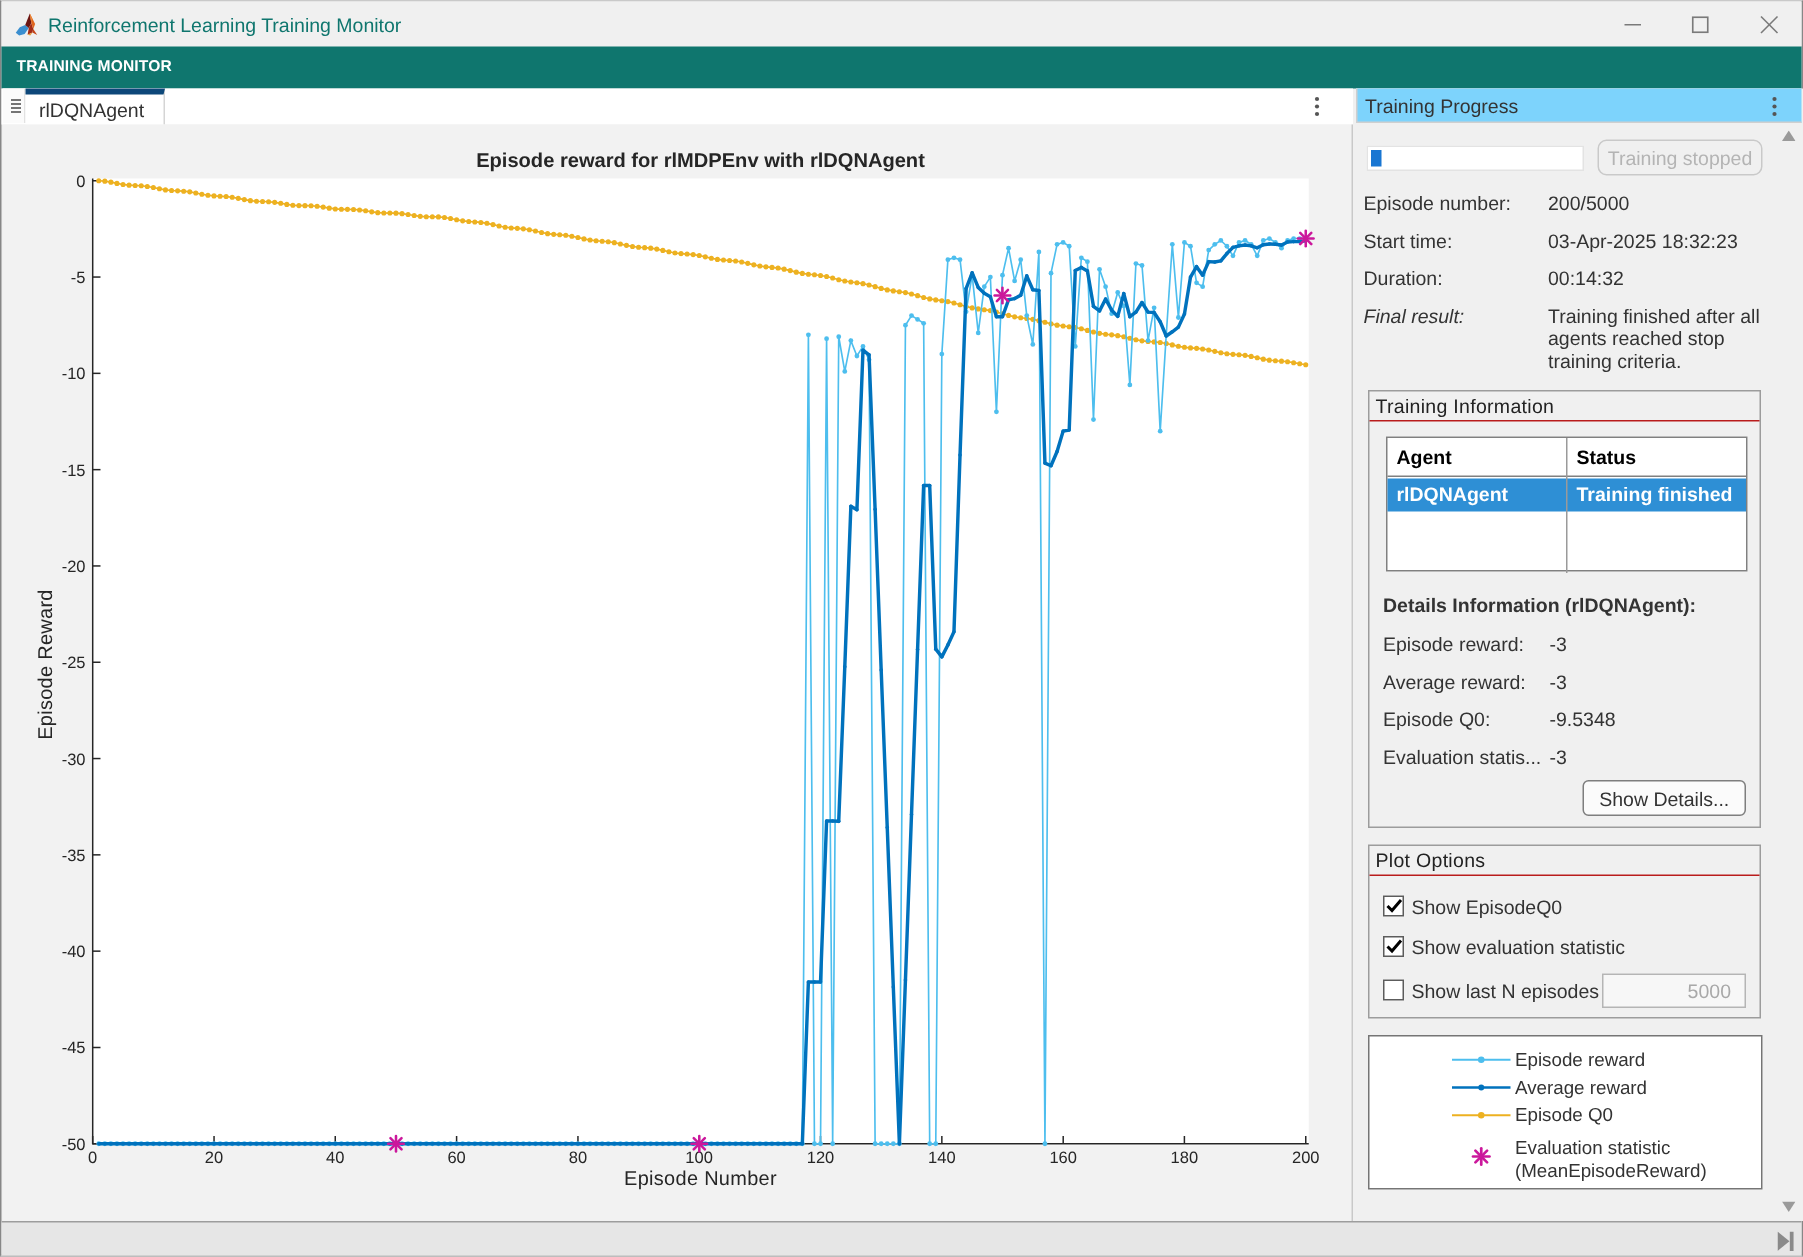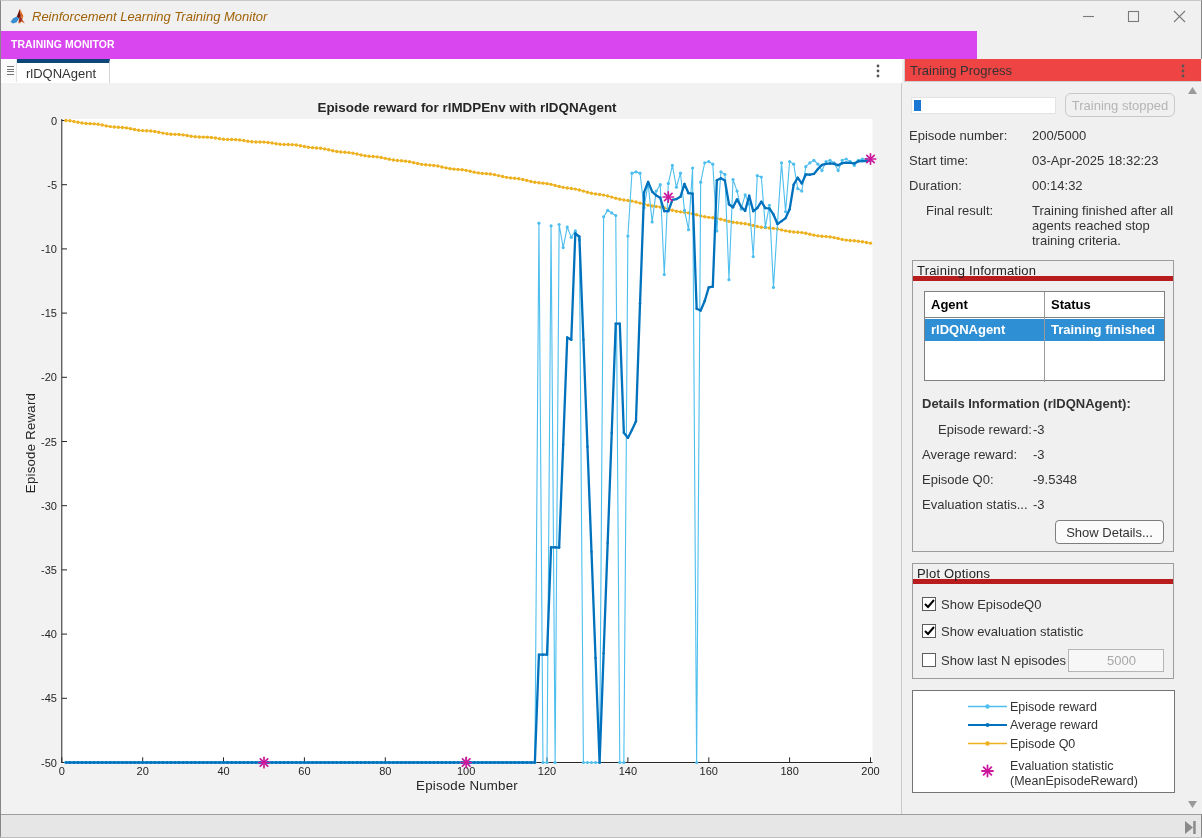--- a/index.html
+++ b/index.html
@@ -1,34 +1,34 @@
 <!DOCTYPE html>
 <html><head><meta charset="utf-8"><title>Reinforcement Learning Training Monitor</title>
 <style>
 * { margin:0; padding:0; box-sizing:border-box; }
 html,body { width:1202px; height:838px; overflow:hidden; }
 body { font-family:"Liberation Sans", sans-serif; position:relative; background:#f0f0f0; }
 #win { position:absolute; left:0; top:0; width:1202px; height:838px; border-left:1px solid #878787; border-right:1px solid #878787; border-top:1px solid #c9c9c9; border-bottom:2px solid #bdbdbd; background:#f0f0f0; }
 .abs { position:absolute; }
 #titlebar { position:absolute; left:0; top:0; width:1200px; height:30px; background:#f0f0f0; }
-#titletext { position:absolute; left:31px; top:8px; font-size:13px; color:#a16207;font-style:italic; }
-#ribbon { position:absolute; left:0; top:30px; width:976px; height:28px; background:#d946ef; }
+#titletext { position:absolute; left:31px; top:8px; font-size:13px; color:#0f766e; }
+#ribbon { position:absolute; left:0; top:30px; width:1200px; height:28px; background:#0f766e; }
 #ribbon span { position:absolute; left:10px; top:8px; font-size:10.4px; font-weight:bold; color:#fff; letter-spacing:0.1px; }
 #tabrow { position:absolute; left:0; top:58px; width:901px; height:24px; background:#ffffff; }
 #hamb { position:absolute; left:1px; top:0; width:15px; height:23px; background:#fbfbfb; border-right:1px solid #e2e2e2; }
 #tab { position:absolute; left:16px; top:0; width:93px; height:24px; background:#ffffff; border-top:4px solid #0d4779; border-right:1px solid #d5d5d5; }
 #tab span { position:absolute; left:9px; top:3px; font-size:13px; color:#333; }
 #doc { position:absolute; left:1px; top:82px; width:900px; height:731px; background:#f2f2f2; border-right:1px solid #c9c9c9; }
 #panel { position:absolute; left:903px; top:58px; width:298px; height:755px; background:#f0f0f0; }
-#phead { position:absolute; left:0; top:0; width:297px; height:23px; background:#ef4444; border-bottom:1px solid #cfcfcf; border-left:1px solid #cfcfcf; }
+#phead { position:absolute; left:0; top:0; width:297px; height:23px; background:#7dd3fc; border-bottom:1px solid #cfcfcf; border-left:1px solid #cfcfcf; }
 #phead span { position:absolute; left:5px; top:4px; font-size:13px; color:#333; }
 #statusbar { position:absolute; left:0; top:813px; width:1200px; height:23px; background:#e6e6e6; border-top:1px solid #9d9d9d; }
 .lbl { position:absolute; font-size:13px; color:#333; }
 .grp { position:absolute; left:8px; width:262px; border:1px solid #9c9c9c; }
-.grptitle { height:20px; border-bottom:5px solid #b91c1c; font-size:13px; font-weight:normal; color:#222; padding:2px 0 0 4px; letter-spacing:0.2px; }
+.grptitle { height:20px; border-bottom:1px solid #b91c1c; font-size:13px; font-weight:normal; color:#222; padding:2px 0 0 4px; letter-spacing:0.2px; }
 .cb { position:absolute; width:14px; height:14px; background:#fff; border:1px solid #5c5c5c; }
 </style></head>
 <body>
 <div id="win">
  <div id="titlebar">
   <svg class="abs" style="left:9px;top:7px" width="17" height="16" viewBox="0 0 17 16">
     <polygon points="0.5,13.8 3.2,10.2 6.8,8.6 9.2,10.6 6.4,14.6 2.8,15.6" fill="#3a8ecf"></polygon>
     <polygon points="6.8,8.6 9.9,1.0 10.9,7.4 9.2,10.6" fill="#6b1512"></polygon>
     <polygon points="9.2,10.6 10.9,7.4 12.2,11.4 11.6,13.6 8.4,15.2" fill="#a32c18"></polygon>
     <polygon points="9.9,1.0 13.4,8.0 12.2,11.4 10.9,7.4" fill="#e0661f"></polygon>
@@ -774,38 +774,38 @@
   <div class="abs" style="left:7px;top:38px;width:145px;height:17px;background:#fff;border:1px solid #e3e3e3;">
     <div style="position:absolute;left:2px;top:2px;width:7px;height:11px;background:#1976d2;"></div>
   </div>
   <div class="abs" style="left:161px;top:34px;width:110px;height:24px;border:1px solid #c9c9c9;border-radius:6px;color:#b4b4b4;font-size:13px;text-align:center;padding-top:4px;">Training stopped</div>
   <span class="lbl" style="left:5px;top:69px;">Episode number:</span>
       <span class="lbl" style="left:128px;top:69px;">200/5000</span>
   <span class="lbl" style="left:5px;top:94px;">Start time:</span>
       <span class="lbl" style="left:128px;top:94px;">03-Apr-2025 18:32:23</span>
   <span class="lbl" style="left:5px;top:119px;">Duration:</span>
       <span class="lbl" style="left:128px;top:119px;">00:14:32</span>
-  <span class="lbl" style="left:22px;top:144px;">Final result:</span>
+  <span class="lbl" style="left:5px;top:144px;font-style:italic;">Final result:</span>
   <span class="lbl" style="left:128px;top:144px;width:164px;line-height:15px;">Training finished after all agents reached stop training criteria.</span>
 
   <div class="grp" style="top:201px;height:292px;">
     <div class="grptitle">Training Information</div>
     <div class="abs" style="left:11px;top:30px;width:241px;height:90px;background:#fff;border:1px solid #808080;">
       <div class="abs" style="left:0;top:0;width:239px;height:26px;border-bottom:1px solid #808080;">
         <span class="lbl" style="left:6px;top:5px;font-weight:bold;color:#000;">Agent</span>
         <span class="lbl" style="left:126px;top:5px;font-weight:bold;color:#000;">Status</span>
       </div>
       <div class="abs" style="left:0;top:27px;width:239px;height:22px;background:#2e8fd5;">
         <span class="lbl" style="left:6px;top:3px;font-weight:bold;color:#fff;">rlDQNAgent</span>
         <span class="lbl" style="left:126px;top:3px;font-weight:bold;color:#fff;">Training finished</span>
       </div>
       <div class="abs" style="left:119px;top:0;width:1px;height:90px;background:#9a9a9a;"></div>
     </div>
     <span class="lbl" style="left:9px;top:135px;font-weight:bold;">Details Information (rlDQNAgent):</span>
-    <span class="lbl" style="left:9px;top:161px;margin-left:16px;">Episode reward:</span>
+    <span class="lbl" style="left:9px;top:161px;">Episode reward:</span>
         <span class="lbl" style="left:120px;top:161px;">-3</span>
     <span class="lbl" style="left:9px;top:186px;text-align:center;">Average reward:</span>
         <span class="lbl" style="left:120px;top:186px;">-3</span>
     <span class="lbl" style="left:9px;top:211px;">Episode Q0:</span>
         <span class="lbl" style="left:120px;top:211px;">-9.5348</span>
     <span class="lbl" style="left:9px;top:236px;">Evaluation statis...</span>
         <span class="lbl" style="left:120px;top:236px;">-3</span>
     <div class="abs" style="left:142px;top:259px;width:109px;height:24px;border:1px solid #7e7e7e;border-radius:4px;background:#fbfbfb;font-size:13px;color:#333;text-align:center;padding-top:4px;">Show Details...</div>
   </div>
 
@@ -816,21 +816,21 @@
           <path d="M1 5 L4 8 L10 1" stroke="#000" stroke-width="2" fill="none"></path>
         </svg>
     <span class="lbl" style="left:28px;top:33px;">Show EpisodeQ0</span>
     <div class="cb" style="left:9px;top:60px;"></div>
     <svg class="abs" style="left:11px;top:62px" width="11" height="10" viewBox="0 0 11 10">
           <path d="M1 5 L4 8 L10 1" stroke="#000" stroke-width="2" fill="none"></path>
         </svg>
     <span class="lbl" style="left:28px;top:60px;">Show evaluation statistic</span>
     <div class="cb" style="left:9px;top:89px;"></div>
     <span class="lbl" style="left:28px;top:89px;">Show last N episodes</span>
-    <div class="abs" style="left:155px;top:85px;width:96px;height:23px;background:#f7f7f7;border:1px solid #b5b5b5;font-size:13px;color:#a8a8a8;text-align:right;padding:3px 27px 0 0;">5000</div>
+    <div class="abs" style="left:155px;top:85px;width:96px;height:23px;background:#f7f7f7;border:1px solid #b5b5b5;font-size:13px;color:#a8a8a8;text-align:right;padding:3px 9px 0 0;">5000</div>
   </div>
 
   <div class="abs" style="left:8px;top:631px;width:263px;height:103px;background:#fff;border:1px solid #757575;">
     <svg class="abs" style="left:0;top:0" width="261" height="101" viewBox="0 0 261 101">
       <line x1="55" y1="15.5" x2="94" y2="15.5" stroke="#4dbeee" stroke-width="1.4"></line>
           <circle cx="74.5" cy="15.5" r="2.2" fill="#4dbeee"></circle>
       <line x1="55" y1="34" x2="94" y2="34" stroke="#0072bd" stroke-width="1.8"></line>
           <circle cx="74.5" cy="34" r="2" fill="#0072bd"></circle>
       <line x1="55" y1="52.5" x2="94" y2="52.5" stroke="#edb120" stroke-width="1.4"></line>
           <circle cx="74.5" cy="52.5" r="2.2" fill="#edb120"></circle>

